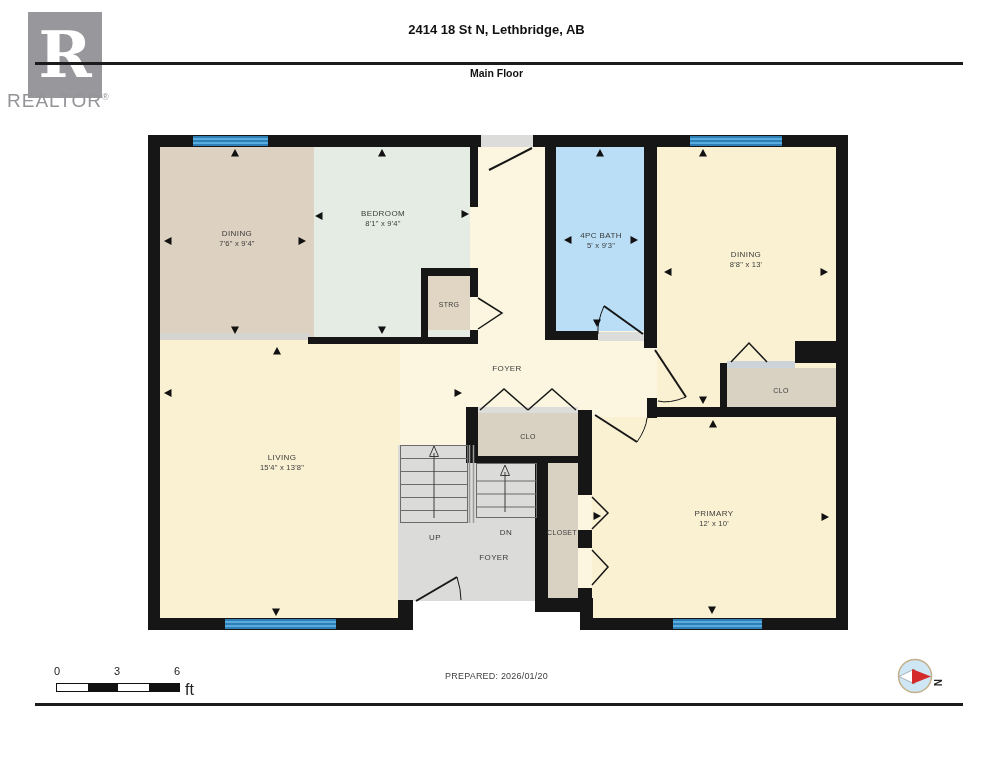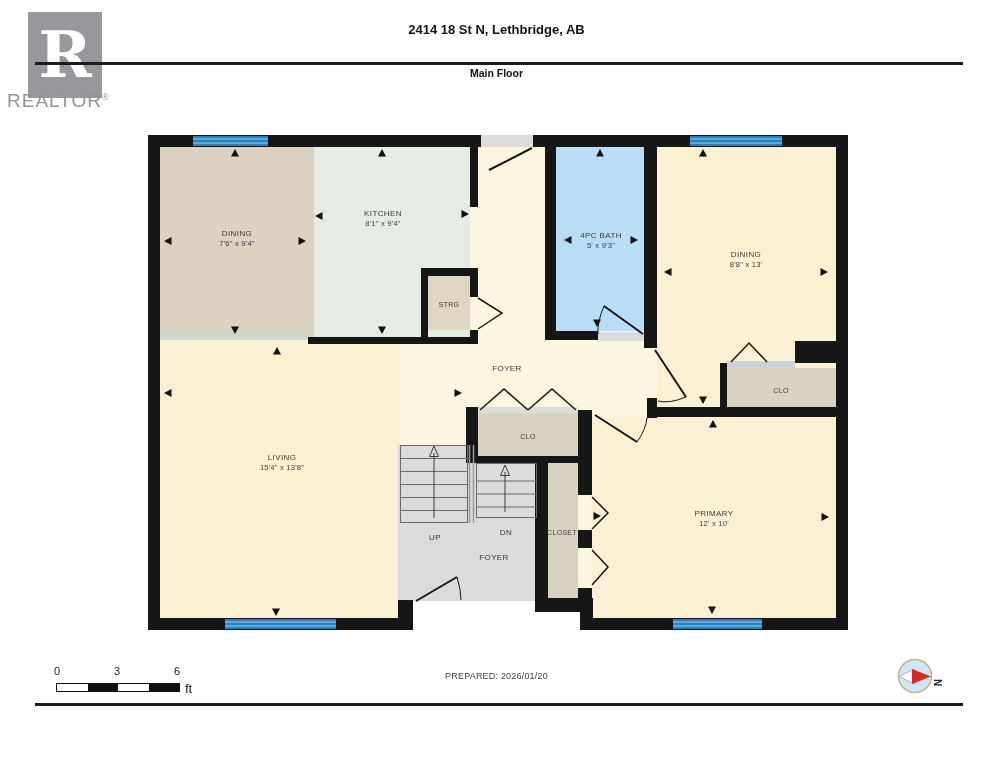--- a/index.html
+++ b/index.html
@@ -39,21 +39,21 @@
   .lbl{position:absolute;transform:translate(-50%,-50%);font-size:8px;letter-spacing:.4px;
        color:#3a3a3a;text-align:center;white-space:nowrap;line-height:1.3;}
   .lbl .dims{font-size:7.6px;letter-spacing:.2px;}
   .sm{font-size:7px;letter-spacing:.3px;}
   
   .tick{position:absolute;transform:translateX(-50%);font-size:11px;color:#222;}
   .scalebar{position:absolute;left:56px;top:683px;width:122px;height:7px;border:1.2px solid #111;
             display:flex;}
   .scalebar div{flex:1;}
   .sb-b{background:#111;} .sb-w{background:#fff;}
-  .ftunit{position:absolute;left:185px;top:681px;font-size:13px;color:#222;}
+  .ftunit{position:absolute;left:185px;top:681px;font-size:16px;color:#222;}
   .prepared{position:absolute;left:0;right:0;top:671px;text-align:center;font-size:9px;color:#3f3f3f;letter-spacing:.2px;}
   .disclaimer{position:absolute;left:38px;top:711px;font-size:8.7px;color:#222;}
 </style>
 </head>
 <body>
 
 <div class="page">
 
   <div class="logo-box">
     <span class="logo-r">R</span>
@@ -191,21 +191,21 @@
           <polygon points="821.5,513 821.5,521 829,517"></polygon>
         <polygon points="593.5,512 593.5,520 601,516"></polygon>
       </g>
     </svg>
 
     <div class="lbl" style="left:237px;top:239px;">
       <div>DINING</div>
       <div class="dims">7'6" x 9'4"</div>
     </div>
     <div class="lbl" style="left:383px;top:219px;">
-      <div>KITCHEN</div>
+      <div>BEDROOM</div>
       <div class="dims">8'1" x 9'4"</div>
     </div>
     <div class="lbl sm" style="left:449px;top:305px;">STRG</div>
     <div class="lbl" style="left:601px;top:241px;">
       <div>4PC BATH</div>
       <div class="dims">5' x 9'3"</div>
     </div>
     <div class="lbl" style="left:746px;top:260px;">
       <div>DINING</div>
       <div class="dims">8'8" x 13'</div>

